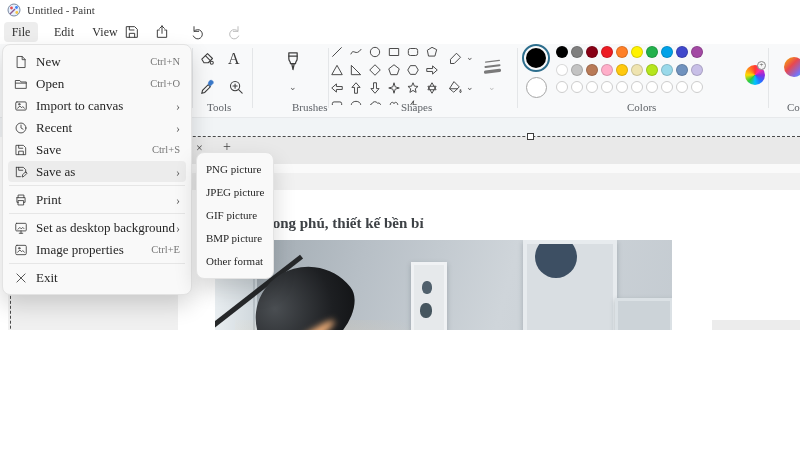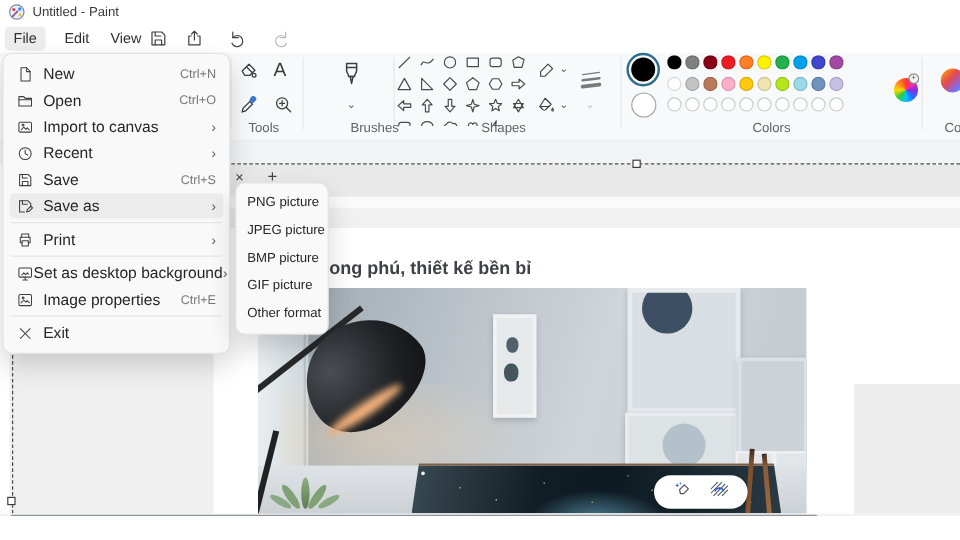--- a/index.html
+++ b/index.html
@@ -1,17 +1,17 @@
 <!DOCTYPE html>
 <html><head>
 <meta charset="utf-8">
 <style>
   html,body{margin:0;padding:0;background:#fff;}
-  #root{position:relative;width:800px;height:430px;overflow:hidden;
-        font-family:Liberation Sans, sans-serif;background:#fff;}
+  #root{position:relative;width:800px;height:330px;overflow:hidden;
+        font-family:Liberation Serif, serif;background:#fff;}
   .abs{position:absolute;}
   svg.ic *{stroke:#3f3f3f;fill:none;stroke-width:1.5;stroke-linejoin:round;stroke-linecap:round;}
   
   #titlebar{left:0;top:0;width:800px;height:20px;background:#fff;}
   #titletext{left:27px;top:0;height:20px;line-height:20px;font-size:11px;color:#3a3a3a;}
   .menubtn{top:22px;height:20px;line-height:20px;font-size:12px;color:#2f2f2f;text-align:center;border-radius:4px;}
   .qicon{top:24px;width:16px;height:16px;}
   
   #toolbar{left:0;top:44px;width:800px;height:73px;background:#f8f9fa;border-bottom:1px solid #e7e9eb;}
   .vdiv{top:48px;width:1px;height:60px;background:#e4e6e8;}
@@ -478,18 +478,18 @@
             <path d="M5 5 L19 19 M19 5 L5 19"></path>
           </svg>
         </span>
       <span class="mlabel">Exit</span>
     </div>
   </div>
 
   <div class="abs" id="submenu">
     <div class="srow">PNG picture</div>
     <div class="srow">JPEG picture</div>
+    <div class="srow">GIF picture</div>
     <div class="srow">BMP picture</div>
-    <div class="srow">GIF picture</div>
     <div class="srow">Other format</div>
   </div>
 
 </div>
 
 </body></html>

